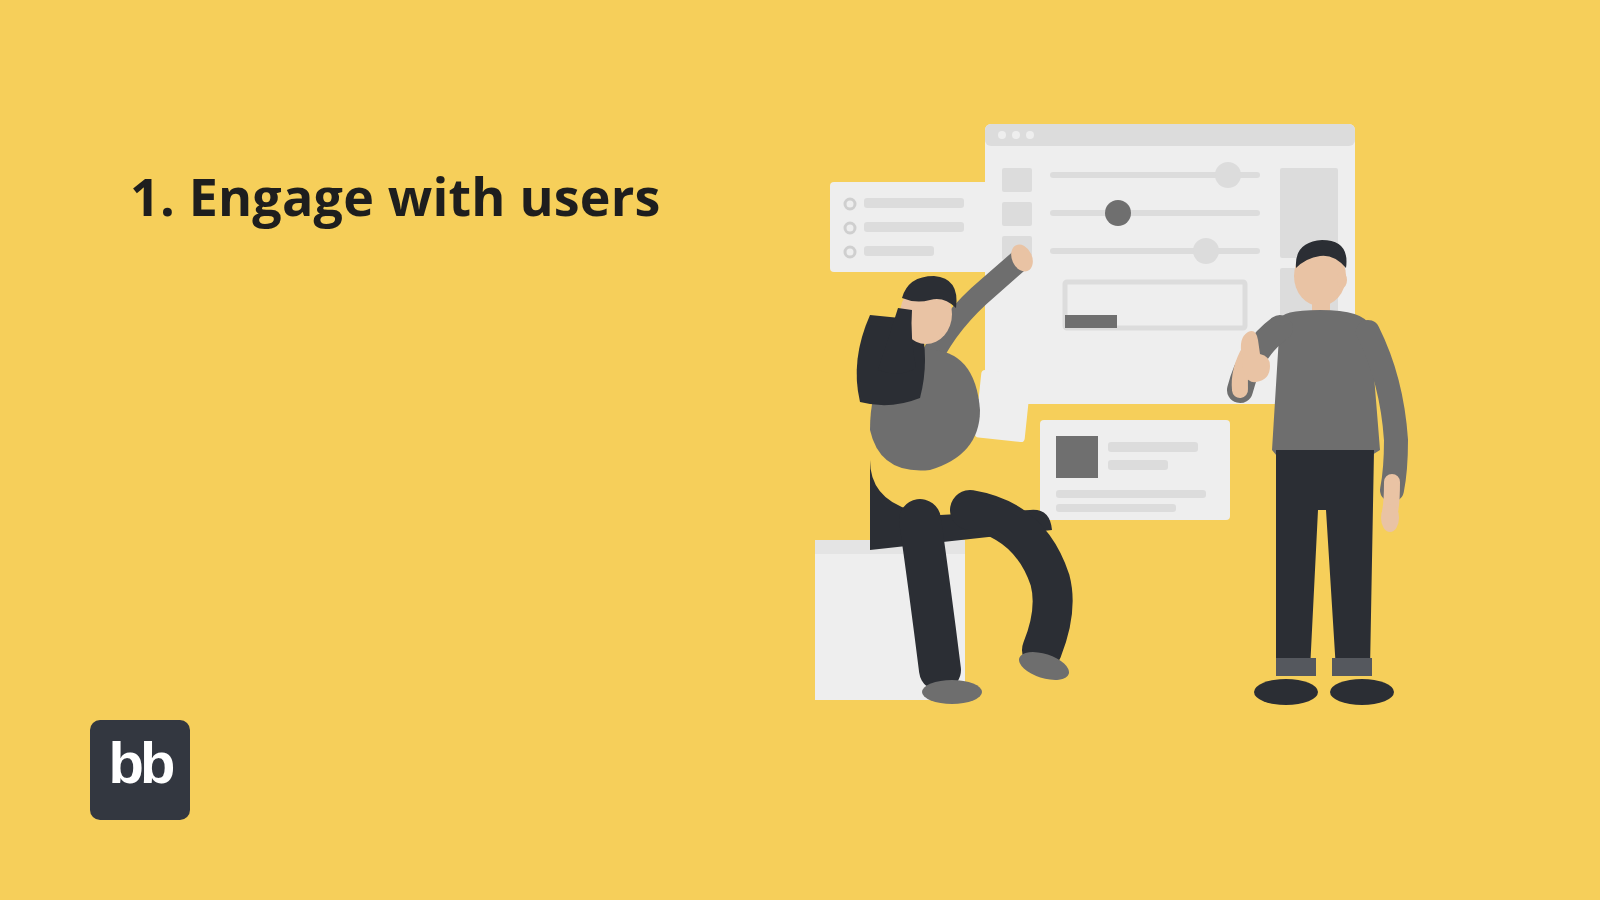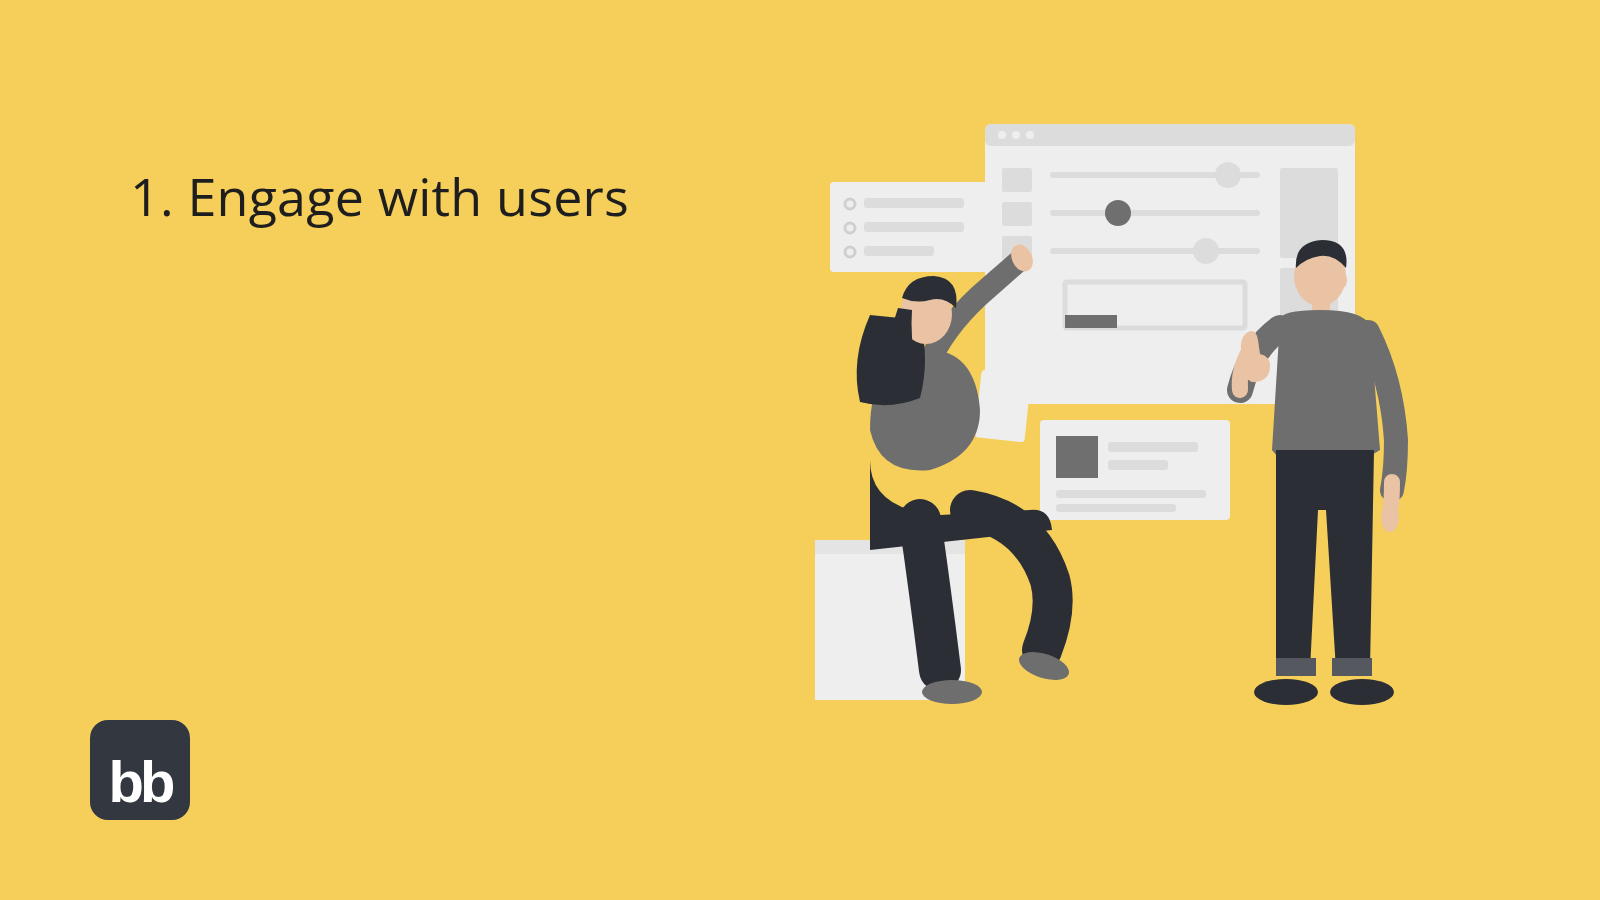--- a/index.html
+++ b/index.html
@@ -7,34 +7,34 @@
   body {
     background: #f6cf5a;
     font-family: "Open Sans", "Helvetica Neue", Arial, sans-serif;
     position: relative;
   }
   .heading {
     position: absolute;
     top: 160px;
     left: 130px;
     font-size: 52px;
-    font-weight: 400;
+    font-weight: 700;
     color: #1e1e1e;
     letter-spacing: 0.2px;
   }
   .logo {
     position: absolute;
     left: 90px;
     bottom: 80px;
     width: 100px;
     height: 100px;
     background: #333740;
-    border-radius: 18px;
+    border-radius: 10px;
     display: flex;
-    align-items: flex-end;
+    align-items: center;
     justify-content: center;
     padding-bottom: 14px;
   }
   .logo span {
     font-family: "Arial Black", Arial, sans-serif;
     font-weight: 900;
     font-size: 58px;
     color: #ffffff;
     line-height: 0.85;
     letter-spacing: -4px;

